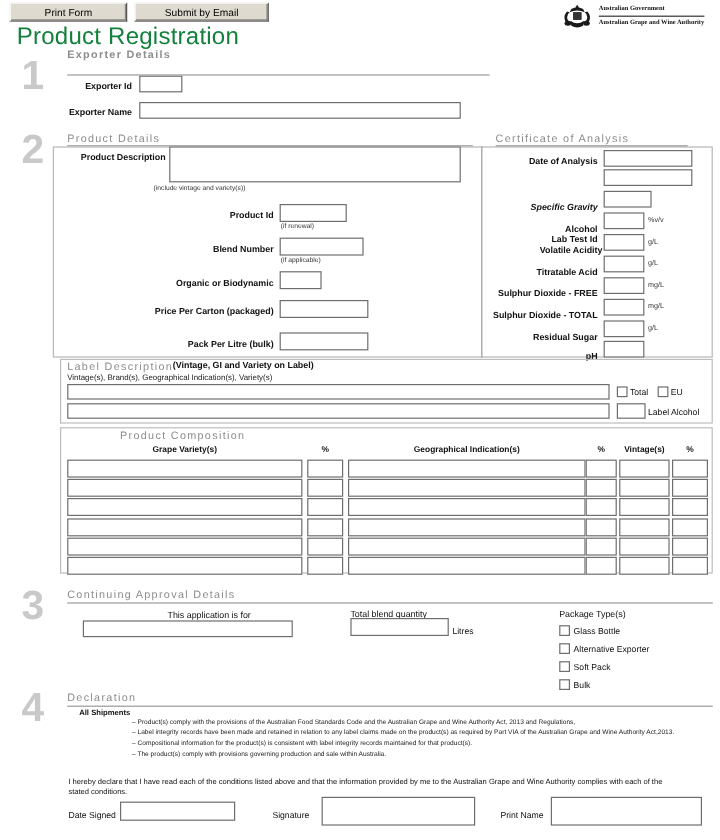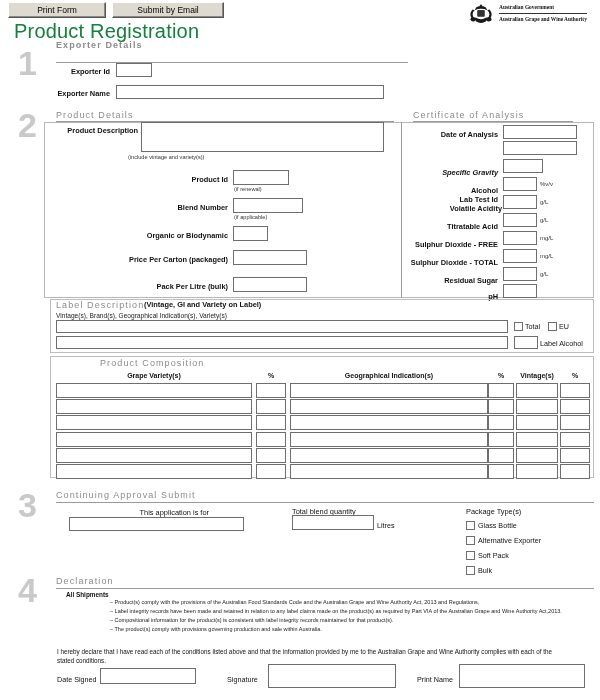--- a/index.html
+++ b/index.html
@@ -230,21 +230,21 @@
       <input class="fld" style="position: absolute; left: 560px; top: 447.8px; width: 30px; height: 15px; font-size: 7px; padding: 0px 2px;">
       <input class="fld" style="position: absolute; left: 56px; top: 464px; width: 196px; height: 15px; font-size: 7px; padding: 0px 2px;">
       <input class="fld" style="position: absolute; left: 256px; top: 464px; width: 30px; height: 15px; font-size: 7px; padding: 0px 2px;">
       <input class="fld" style="position: absolute; left: 290px; top: 464px; width: 198px; height: 15px; font-size: 7px; padding: 0px 2px;">
       <input class="fld" style="position: absolute; left: 488px; top: 464px; width: 26px; height: 15px; font-size: 7px; padding: 0px 2px;">
       <input class="fld" style="position: absolute; left: 516px; top: 464px; width: 42px; height: 15px; font-size: 7px; padding: 0px 2px;">
       <input class="fld" style="position: absolute; left: 560px; top: 464px; width: 30px; height: 15px; font-size: 7px; padding: 0px 2px;">
     </div>
 
   <div class="bignum" style="left:18px;top:488px;">3</div>
-  <div class="sec-head" style="left:56px;top:490px;">Continuing Approval Submit</div>
+  <div class="sec-head" style="left:56px;top:490px;">Continuing Approval Details</div>
   <div class="rule" style="left:56px;top:502px;width:538px;"></div>
 
   <div class="lbl nb" style="left:69px;top:508px;width:140px;text-align:right;">This application is for</div>
   <input class="fld" style="left: 69px; top: 517px; width: 175px; height: 14px; font-size: 7px; padding: 0px 2px;" value="">
 
   <div class="lbl nb" style="left:292px;top:507px;width:120px;text-align:left;">Total blend quantity</div>
   <input class="fld" style="left: 292px; top: 515px; width: 82px; height: 15px; font-size: 7px; padding: 0px 2px;" value="">
   <div class="chk-lbl" style="left:377px;top:521px;">Litres</div>
 
   <div class="lbl nb" style="left:466px;top:507px;width:100px;text-align:left;">Package Type(s)</div>

